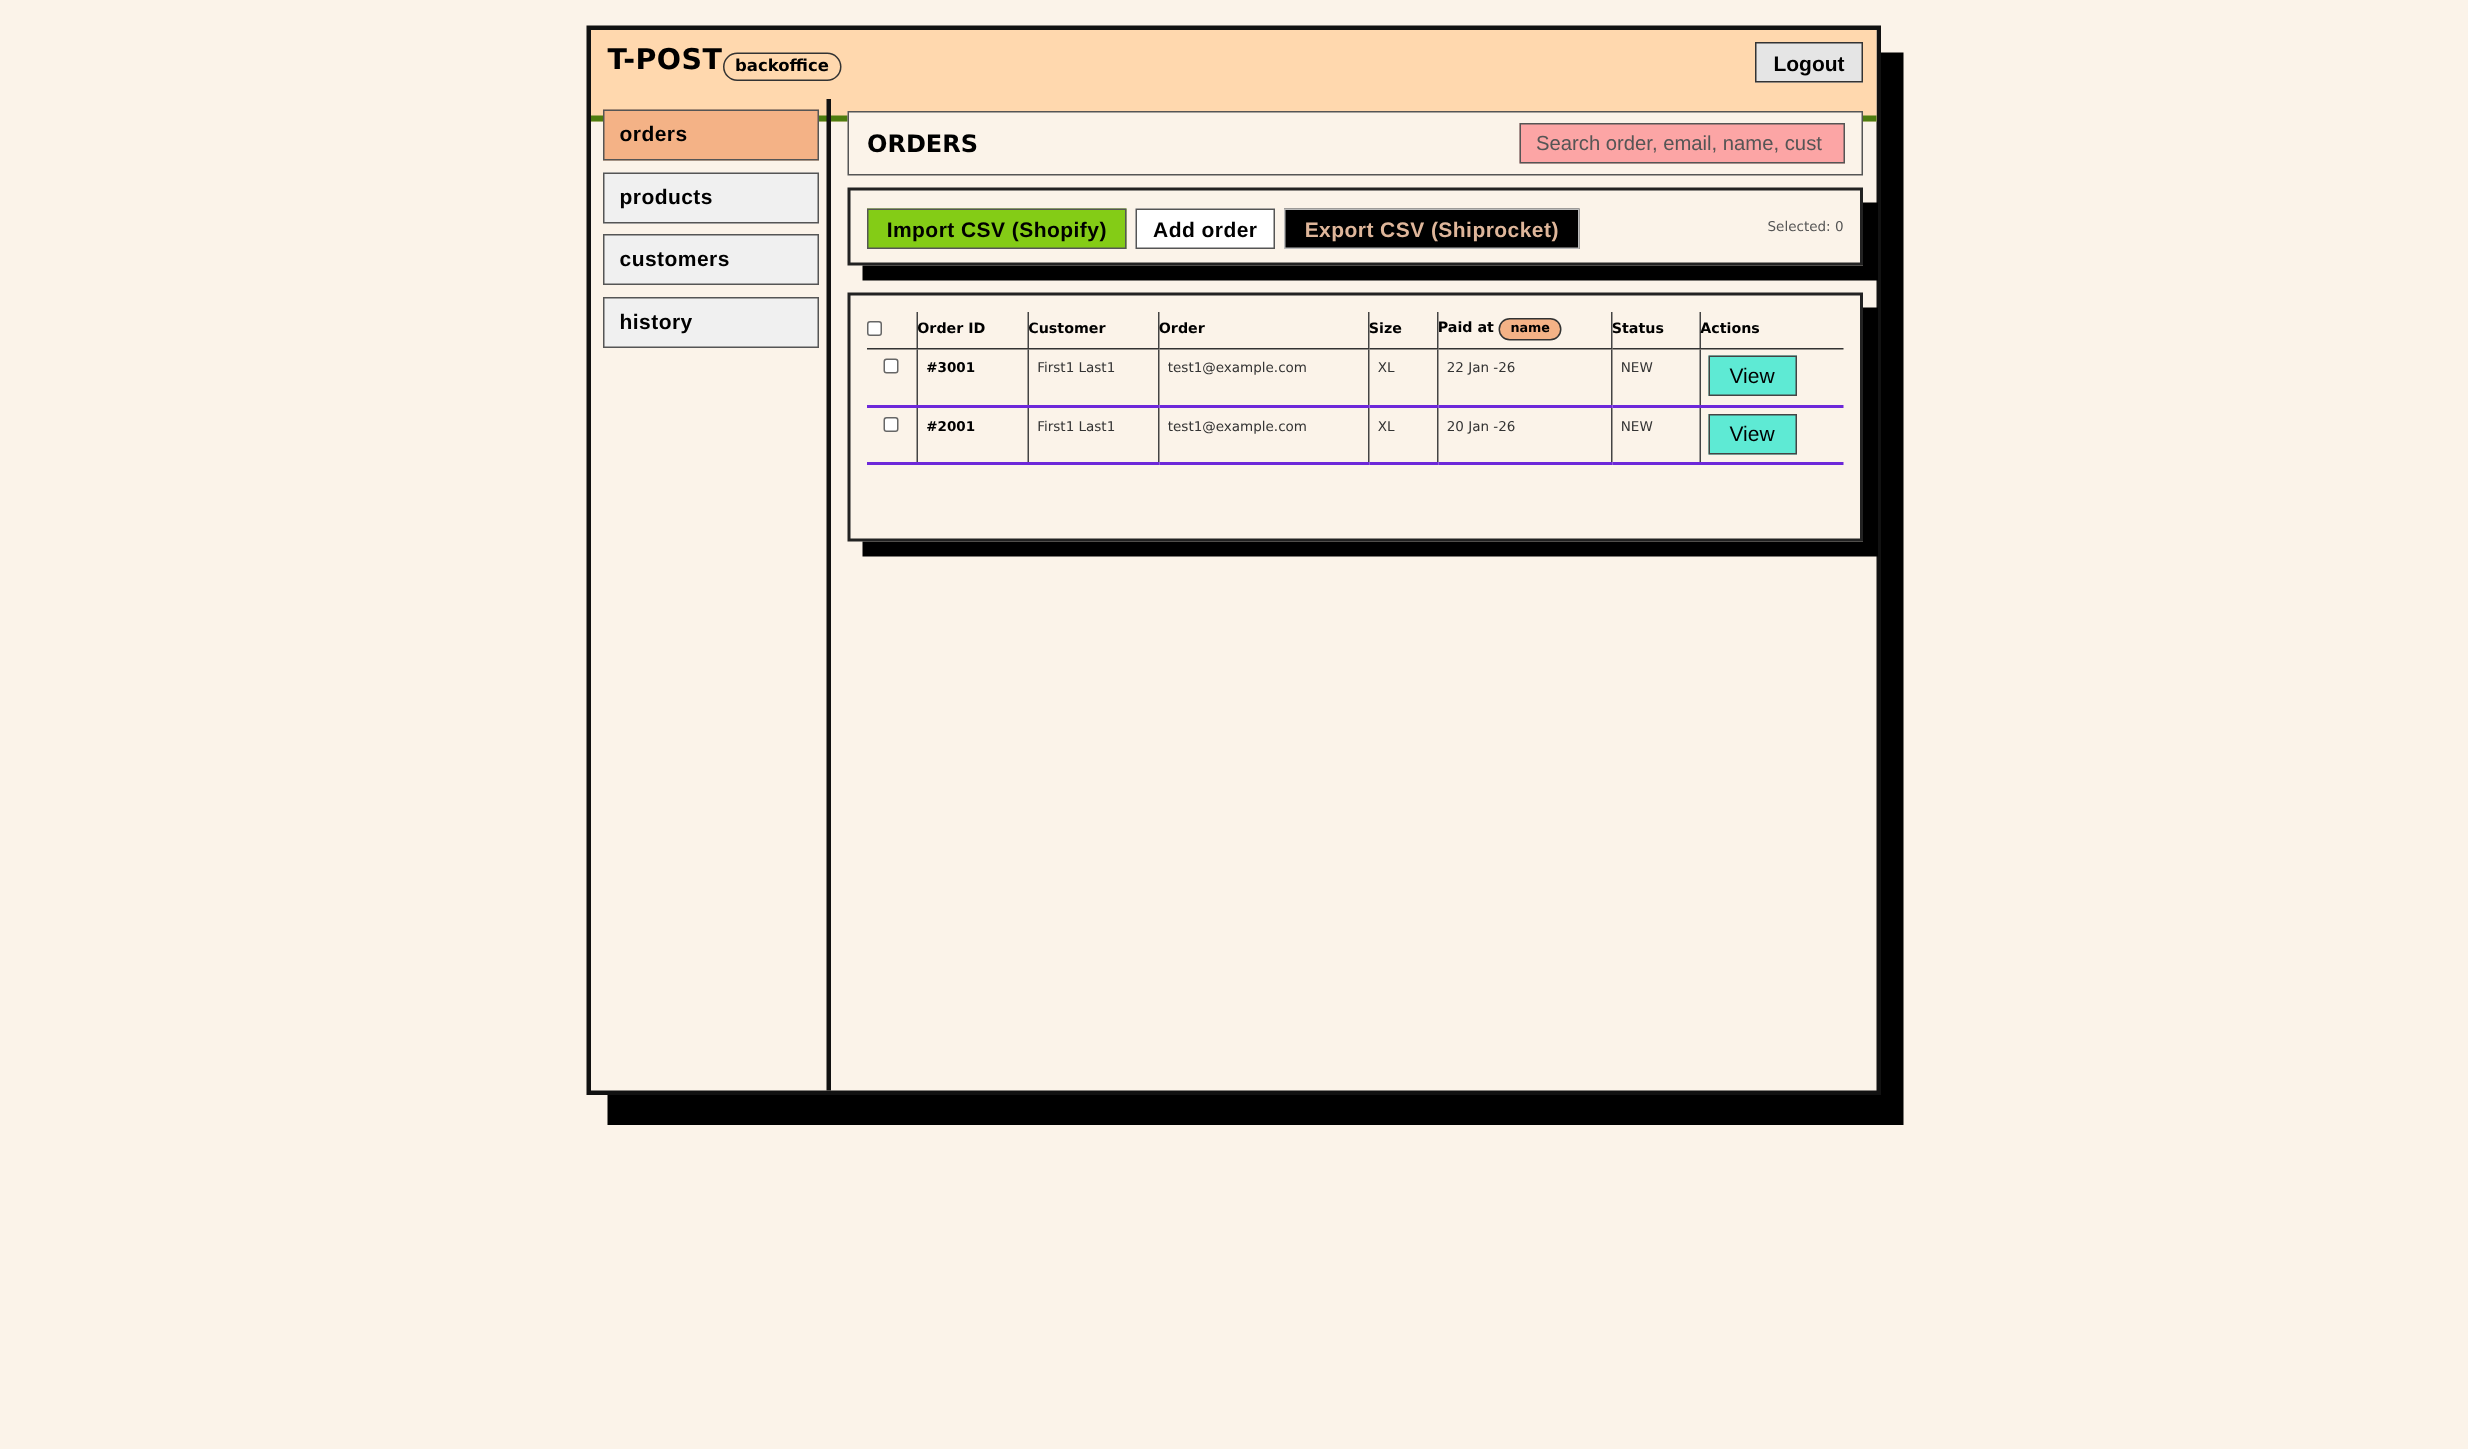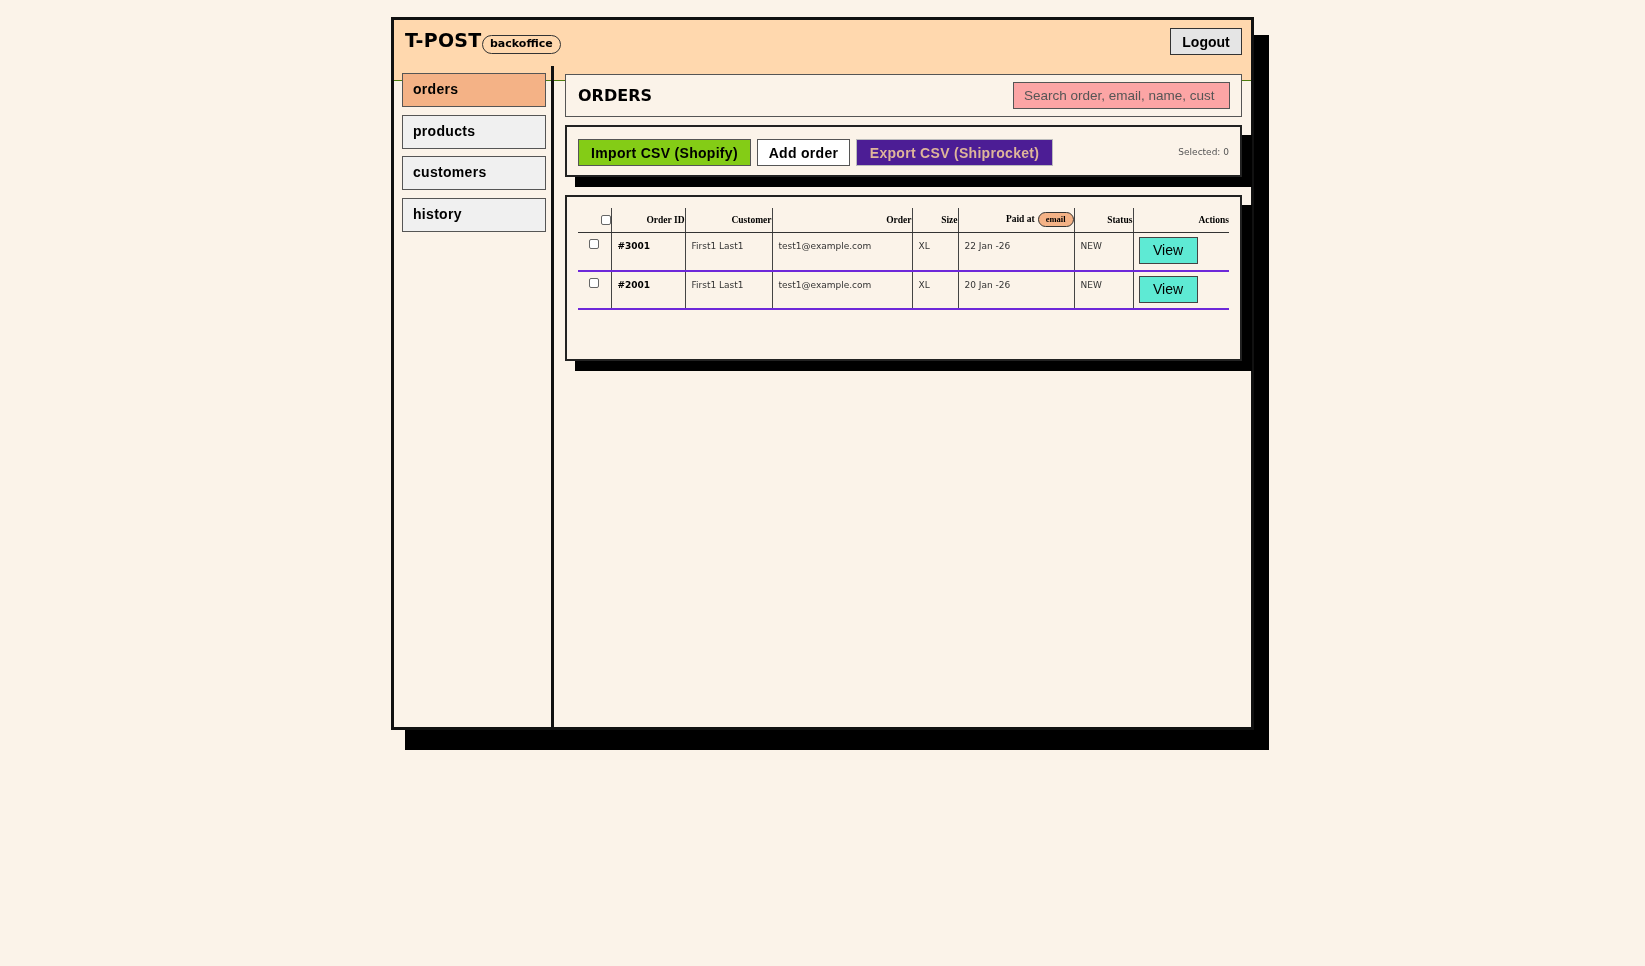--- a/index.html
+++ b/index.html
@@ -2,47 +2,47 @@
 <html><head>
 <meta charset="utf-8">
 <style>
   * { box-sizing: border-box; margin: 0; padding: 0; }
   html, body { width: 1645px; height: 966px; background: #fbf3e9; overflow: hidden; }
   body { position: relative; font-family: "Liberation Sans", sans-serif; color: #000; }
 
   .frame-shadow { position: absolute; left: 405px; top: 35px; width: 864px; height: 715px; background: #000; }
   .frame { position: absolute; left: 391px; top: 17px; width: 863px; height: 713px; border: 3px solid #111; background: #fbf3e9; }
 
-  .header { position: absolute; left: 0; top: 0; right: 0; height: 61px; background: #ffd8ae; border-bottom: 1px solid #4d7c0f; }
+  .header { position: absolute; left: 0; top: 0; right: 0; height: 61px; background: #ffd8ae; border-bottom: 4px solid #4d7c0f; }
   .brand { position: absolute; left: 11px; top: 9px; font-family: "DejaVu Sans", sans-serif; font-weight: bold; font-size: 19px; letter-spacing: 0.3px; }
   .badge { position: absolute; left: 88px; top: 15px; height: 19px; padding: 0 7px; border: 1.5px solid #333; border-radius: 10px; font-family: "DejaVu Sans", sans-serif; font-size: 11px; font-weight: bold; line-height: 16px; }
   .logout { position: absolute; right: 9px; top: 8px; width: 72px; height: 27px; background: #e5e5e5; border: 1.5px solid #333; font-weight: bold; font-size: 14px; cursor: pointer; font-family: "Liberation Sans", sans-serif; }
 
   .sidebar { position: absolute; left: 0; top: 46px; width: 160px; bottom: 0; border-right: 3px solid #111; }
   .nav-item { position: absolute; left: 8px; width: 144px; height: 34px; border: 1.5px solid #555; background: #f0f0f0; font-weight: bold; font-size: 14px; padding-left: 10px; line-height: 31px; cursor: pointer; letter-spacing: 0.3px; }
   .nav-item.active { background: #f4b286; }
 
   .panel { position: absolute; left: 171px; width: 677px; border: 2px solid #222; background: #fbf3e9; }
   .panel-shadow { position: absolute; background: #000; }
 
   .title-panel { top: 54px; height: 43px; border: 1.5px solid #555; }
   .page-title { position: absolute; left: 12px; top: 11px; font-family: "DejaVu Sans", sans-serif; font-weight: bold; font-size: 16px; }
   .search { position: absolute; right: 11px; top: 7px; width: 217px; height: 27px; border: 1.5px solid #555; background: #fca5a5; font-family: "Liberation Sans", sans-serif; font-size: 13.5px; padding: 0 10px; color: #333; }
   .search::placeholder { color: #555; }
 
   .toolbar-panel { top: 105px; height: 52px; }
   .btn { position: absolute; top: 12px; height: 27px; border: 1.5px solid #555; font-weight: bold; font-size: 14px; font-family: "Liberation Sans", sans-serif; letter-spacing: 0.3px; cursor: pointer; }
   .btn-import { left: 11px; width: 173px; background: #84cc16; }
   .btn-add { left: 190px; width: 93px; background: #fff; }
-  .btn-export { left: 289px; width: 197px; background: #4c1d95; color: #dfb69a; border-color: #bbb; cursor: default; }
+  .btn-export { left: 289px; width: 197px; background: #000000; color: #dfb69a; border-color: #bbb; cursor: default; }
   .selected { position: absolute; right: 11px; top: 20px; font-family: "DejaVu Sans", sans-serif; font-size: 9px; color: #555; }
 
   .table-panel { top: 175px; height: 166px; }
   table { position: absolute; left: 11px; top: 11px; width: 651px; border-collapse: collapse; font-family: "DejaVu Sans", sans-serif; font-size: 9px; }
-  th { height: 24px; font-weight: bold; font-size: 9.5px; text-align: right; border-bottom: 1.5px solid #333; vertical-align: middle; font-family: Liberation Serif, serif; }
+  th { height: 24px; font-weight: bold; font-size: 9.5px; text-align: left; border-bottom: 1.5px solid #333; vertical-align: middle; }
   td { height: 38.5px; vertical-align: top; padding: 8px 6px 0 6px; border-bottom: 2px solid #6d28d9; color: #333; }
   th + th, td + td { border-left: 1.5px solid #444; }
   td.oid { font-weight: bold; color: #000; }
   .chk { width: 10px; height: 10px; border: 1px solid #666; border-radius: 2px; background: #fff; display: inline-block; cursor: pointer; }
   th .chk { margin-top: 2px; }
   td.c0 { text-align: center; padding: 6px 0 0 0; }
   .desc { display: inline-block; margin-left: 3px; padding: 1px 7px; background: #f4b286; border: 1.5px solid #333; border-radius: 10px; font-size: 8.5px; font-weight: bold; line-height: 11px; cursor: pointer; }
   .view { width: 59px; height: 27px; background: #5eead4; border: 1.5px solid #444; font-weight: normal; font-size: 14px; font-family: "Liberation Sans", sans-serif; cursor: pointer; margin-top: -4px; }
   td.act { padding-left: 5px; }
 </style>
@@ -90,21 +90,21 @@
           <col style="width:59px">
           <col style="width:96px">
       </colgroup>
       <thead>
         <tr>
           <th><span class="chk"></span></th>
           <th>Order ID</th>
           <th>Customer</th>
           <th>Order</th>
           <th>Size</th>
-          <th><span>Paid at</span><span class="desc">email</span></th>
+          <th><span>Paid at</span><span class="desc">name</span></th>
           <th>Status</th>
           <th>Actions</th>
         </tr>
       </thead>
       <tbody>
         <tr>
           <td class="c0"><span class="chk"></span></td>
           <td class="oid">#3001</td>
           <td>First1 Last1</td>
           <td>test1@example.com</td>

